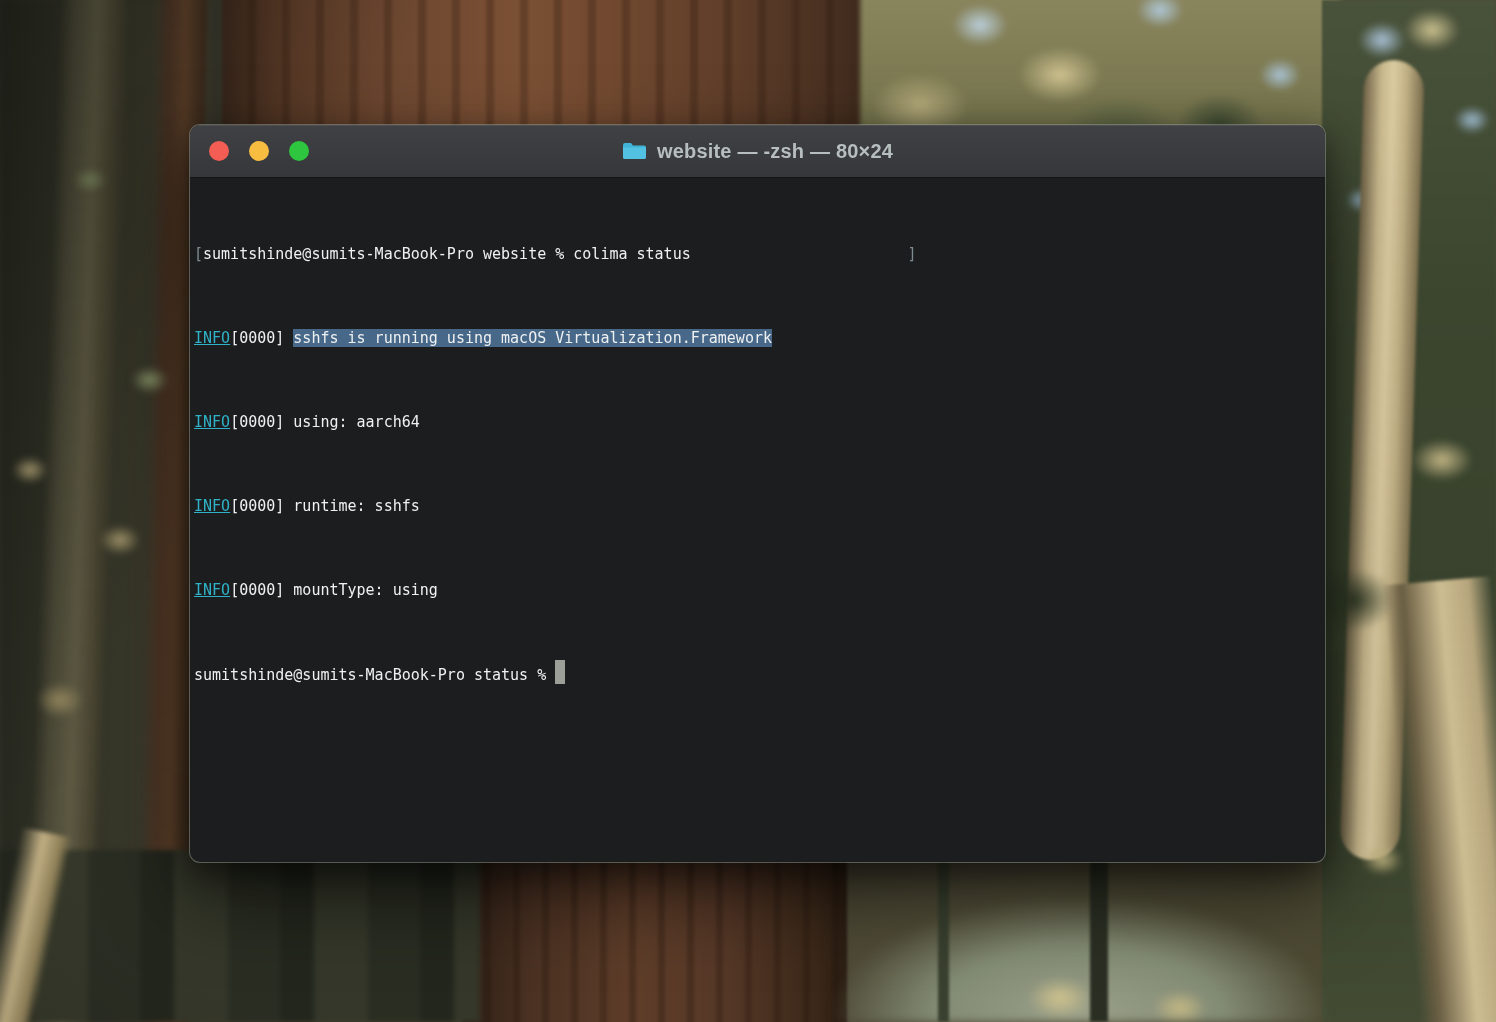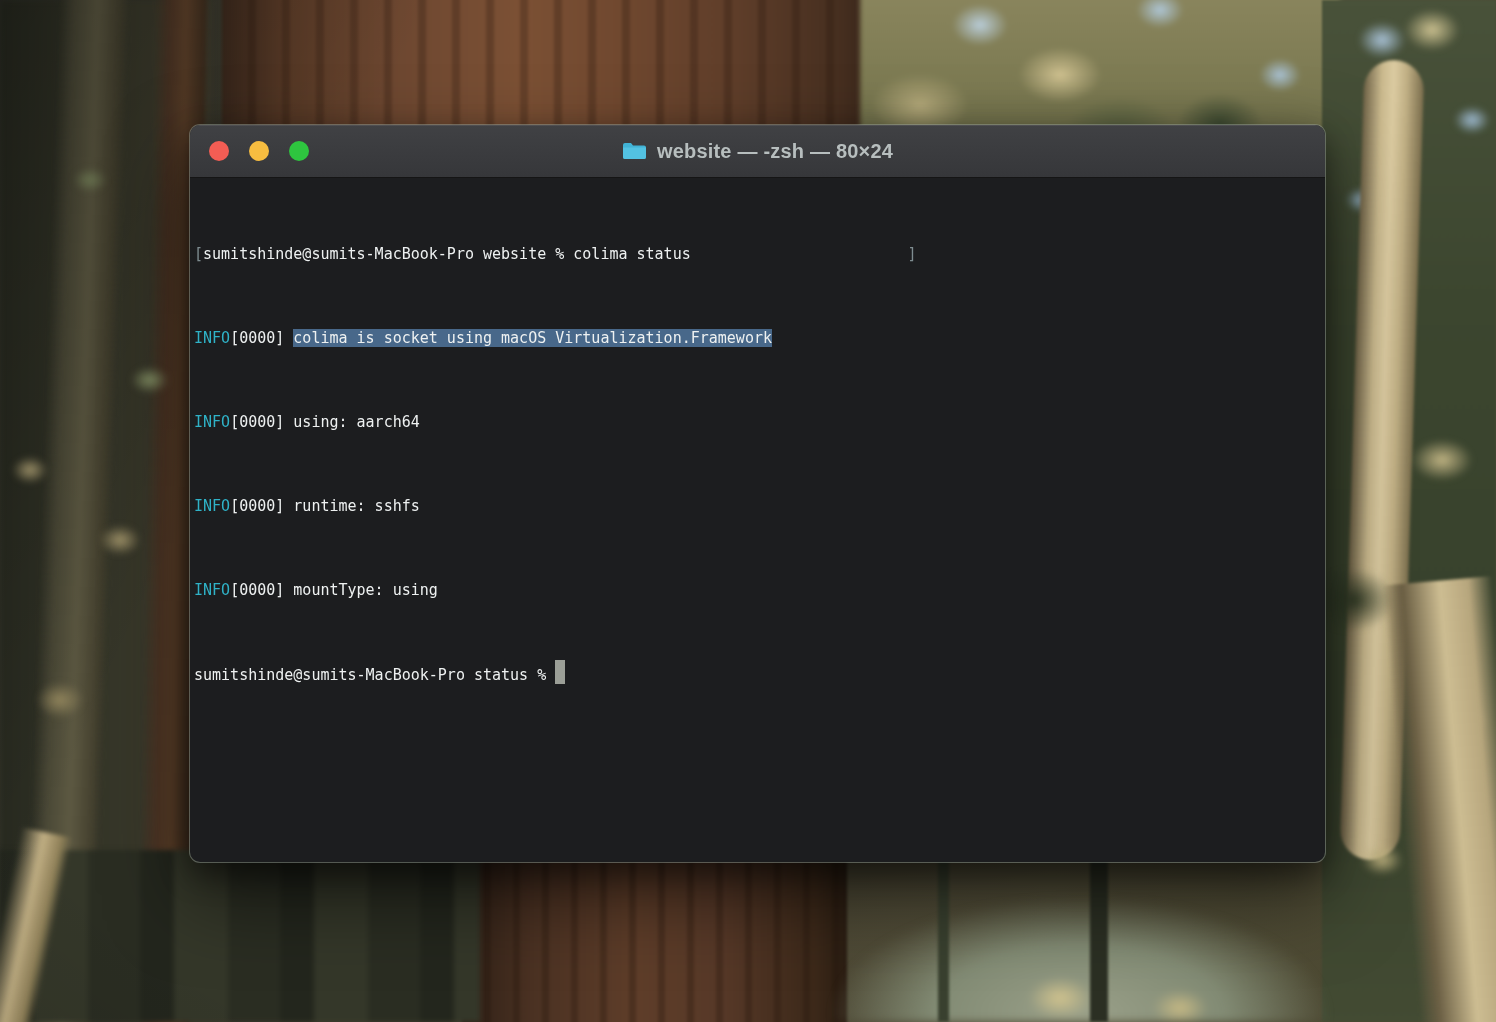--- a/index.html
+++ b/index.html
@@ -100,21 +100,21 @@
     display:flex; align-items:center; justify-content:center; gap:10px; }
   .title-text { font-weight:bold; font-size:20px; color:#b7bebe; letter-spacing:.2px; }
   .folder-icon { width:25px; height:20px; flex:0 0 auto; }
 
   .term { position:absolute; left:0; right:0; top:54px; bottom:0; padding:5px 0 0 4px;
     font-family:"DejaVu Sans Mono", monospace; font-size:15px; line-height:28px;
     color:var(--term-fg,#eef1f1); white-space:pre; cursor:text; }
   .line { position:relative; }
   .mark { color:var(--mark,#7e8c90); }
   .right-mark { position:absolute; left:79ch; top:0; }
-  .info { color:var(--info,#2fb2c7); }
+  .info { color:var(--info,#2fb2c7);text-decoration:underline; }
   .sel { background:var(--sel,#48688a); }
   .cursor { display:inline-block; width:0.62em; height:24px; vertical-align:-4px;
     background:var(--cursor,#a6aaa2); opacity:.92; }
 </style>
 </head>
 <body>
 
 <div class="bg">
   <div class="bg-base"></div>
   <div class="left-shade"></div>
@@ -150,20 +150,20 @@
       <svg class="folder-icon" viewBox="0 0 25 20" aria-hidden="true">
         <path d="M1 4 Q1 2 3 2 L9 2 L11 4.5 L22 4.5 Q24 4.5 24 6.5 L24 16 Q24 18 22 18 L3 18 Q1 18 1 16 Z" fill="#41b3d6"></path>
         <path d="M1 6.5 L24 6.5 L24 16 Q24 18 22 18 L3 18 Q1 18 1 16 Z" fill="#53c2e2"></path>
       </svg>
       <span class="title-text">website — -zsh — 80×24</span>
     </div>
   </div>
 
   <div class="term">
     <div class="line"><span class="mark">[</span><span>sumitshinde@sumits-MacBook-Pro website % colima status</span><span class="mark right-mark">]</span></div>
-    <div class="line"><span class="info">INFO</span><span>[0000] </span><span class="sel">colima is socket using macOS Virtualization.Framework</span></div>
+    <div class="line"><span class="info">INFO</span><span>[0000] </span><span class="sel">sshfs is running using macOS Virtualization.Framework</span></div>
     <div class="line"><span class="info">INFO</span><span>[0000] </span><span>using: aarch64</span></div>
     <div class="line"><span class="info">INFO</span><span>[0000] </span><span>runtime: sshfs</span></div>
     <div class="line"><span class="info">INFO</span><span>[0000] </span><span>mountType: using</span></div>
     <div class="line"><span>sumitshinde@sumits-MacBook-Pro status % </span><span class="cursor"></span></div>
   </div>
 
 </div>
 
 </body></html>

